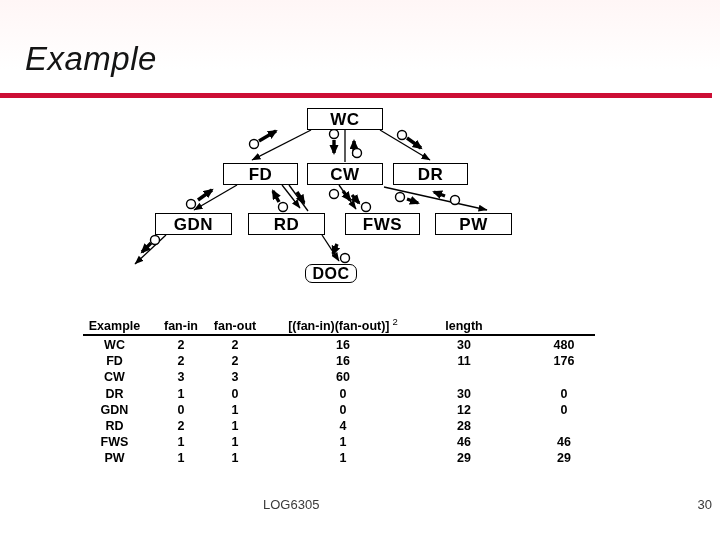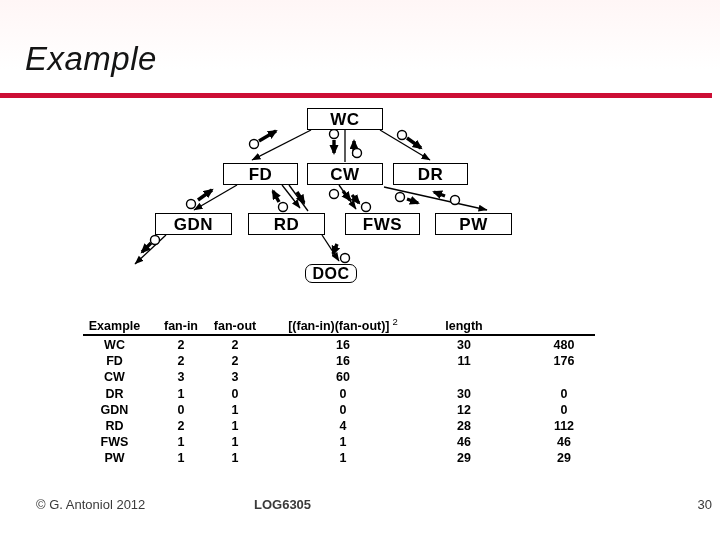--- a/index.html
+++ b/index.html
@@ -42,21 +42,21 @@
   .tr{height:16.2px;}
   .th,.td{
     display:flex;align-items:center;justify-content:center;
     font-size:12.5px;font-weight:bold;white-space:nowrap;
   }
   .sup{font-size:9.5px;font-weight:400;margin-left:3px;transform:translateY(-4px);}
 
   
   .footer-item{position:absolute;top:497px;font-size:13px;color:#3a3a3a;white-space:nowrap;}
   .f-copy{left:36px;}
-  .f-course{left:254px;font-weight:bold;}
+  .f-course{left:263px;}
   .f-page{right:8px;}
 </style>
 </head>
 <body>
 
 <div class="slide">
 
   <div class="title">Example</div>
   <div class="accent-rule"></div>
 
@@ -213,38 +213,36 @@
         <div class="td">0</div>
         <div class="td">12</div>
         <div class="td">0</div>
       </div>
       <div class="tr">
         <div class="td">RD</div>
         <div class="td">2</div>
         <div class="td">1</div>
         <div class="td">4</div>
         <div class="td">28</div>
-        <div class="td">112</div>
       </div>
       <div class="tr">
         <div class="td">FWS</div>
         <div class="td">1</div>
         <div class="td">1</div>
         <div class="td">1</div>
         <div class="td">46</div>
         <div class="td">46</div>
       </div>
       <div class="tr">
         <div class="td">PW</div>
         <div class="td">1</div>
         <div class="td">1</div>
         <div class="td">1</div>
         <div class="td">29</div>
         <div class="td">29</div>
       </div>
     </div>
   </div>
 
-  <div class="footer-item f-copy">© G. Antoniol 2012</div>
   <div class="footer-item f-course">LOG6305</div>
   <div class="footer-item f-page">30</div>
 
 </div>
 
 </body></html>

